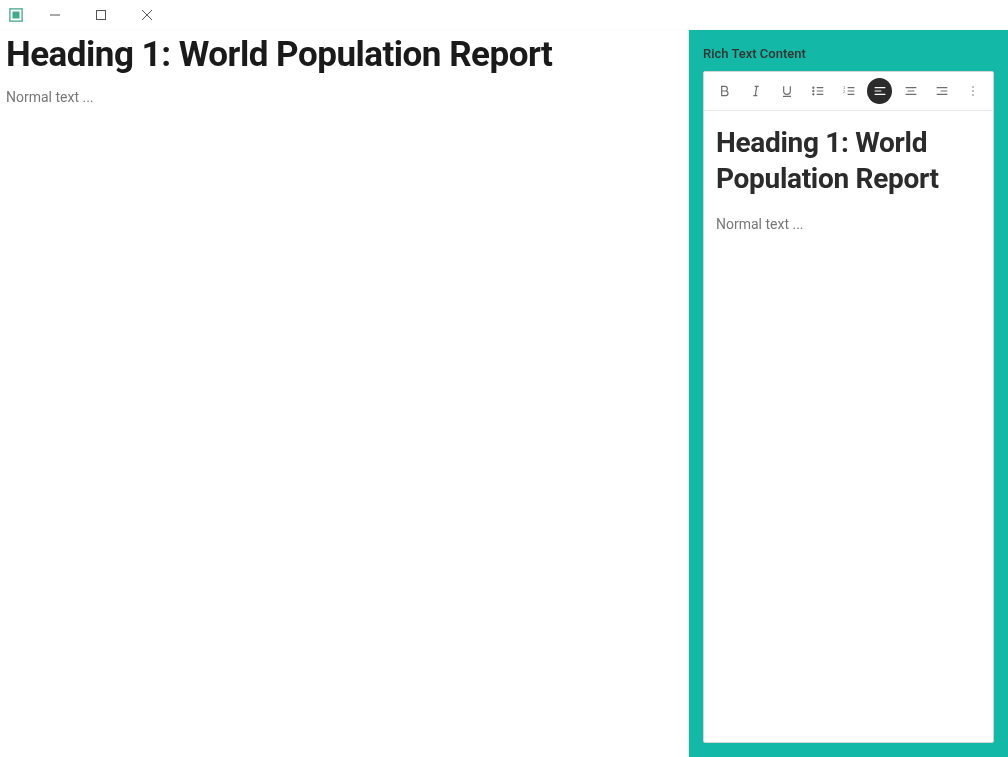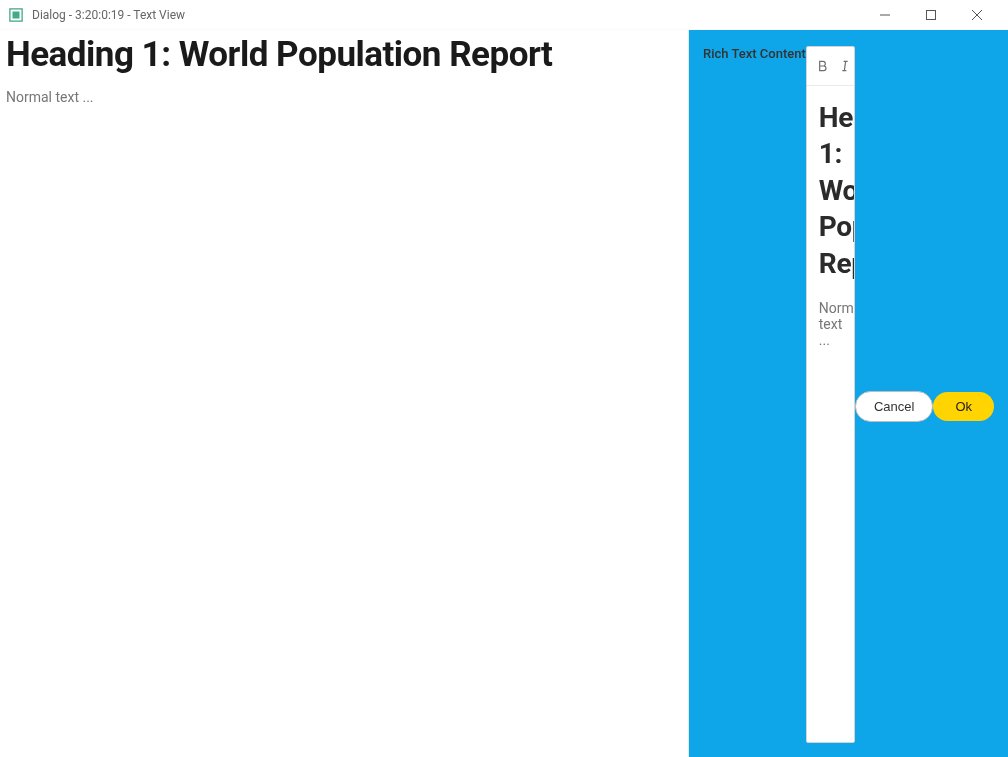--- a/index.html
+++ b/index.html
@@ -72,23 +72,24 @@
       line-height: 1.1;
       margin-bottom: 14px;
       letter-spacing: -0.5px;
     }
     .left-normal {
       font-size: 14px;
       color: #777;
     }
     .right-pane {
       width: 319px;
-      background: #0ea5e9;
+      background: #14b8a6;
       padding: 16px 14px 14px 14px;
       display: flex;
+      flex-direction: column;
     }
     .right-label {
       font-size: 13px;
       color: #333;
       margin-bottom: 10px;
       font-weight: 500;
     }
     .editor-box {
       flex: 1;
       background: #ffffff;
@@ -173,21 +174,20 @@
 </head>
 <body>
 
 <div class="titlebar">
   <div class="titlebar-icon">
     <svg viewBox="0 0 16 16" width="14" height="14">
       <rect x="1" y="1" width="14" height="14" fill="none" stroke="#4a8" stroke-width="1.5"></rect>
       <rect x="4" y="4" width="8" height="8" fill="#4a8"></rect>
     </svg>
   </div>
-  <div class="titlebar-title">Dialog - 3:20:0:19 - Text View</div>
   <div class="titlebar-controls">
     <button class="titlebar-btn">
       <svg viewBox="0 0 10 10">
           <line x1="0" y1="5" x2="10" y2="5" stroke="currentColor" stroke-width="1"></line>
         </svg>
     </button>
     <button class="titlebar-btn">
       <svg viewBox="0 0 10 10">
           <rect x="0.5" y="0.5" width="9" height="9" fill="none" stroke="currentColor" stroke-width="1"></rect>
         </svg>
@@ -277,18 +277,14 @@
               <circle cx="12" cy="18" r="1.2" fill="currentColor" stroke="none"></circle>
             </svg>
         </button>
       </div>
       <div class="editor-content">
         <h1 class="editor-heading">Heading 1: World Population Report</h1>
         <p class="editor-normal">Normal text ...</p>
       </div>
     </div>
 
-    <div class="button-row">
-      <button class="btn btn-cancel">Cancel</button>
-      <button class="btn btn-ok">Ok</button>
-    </div>
   </div>
 </div>
 
 </body></html>

